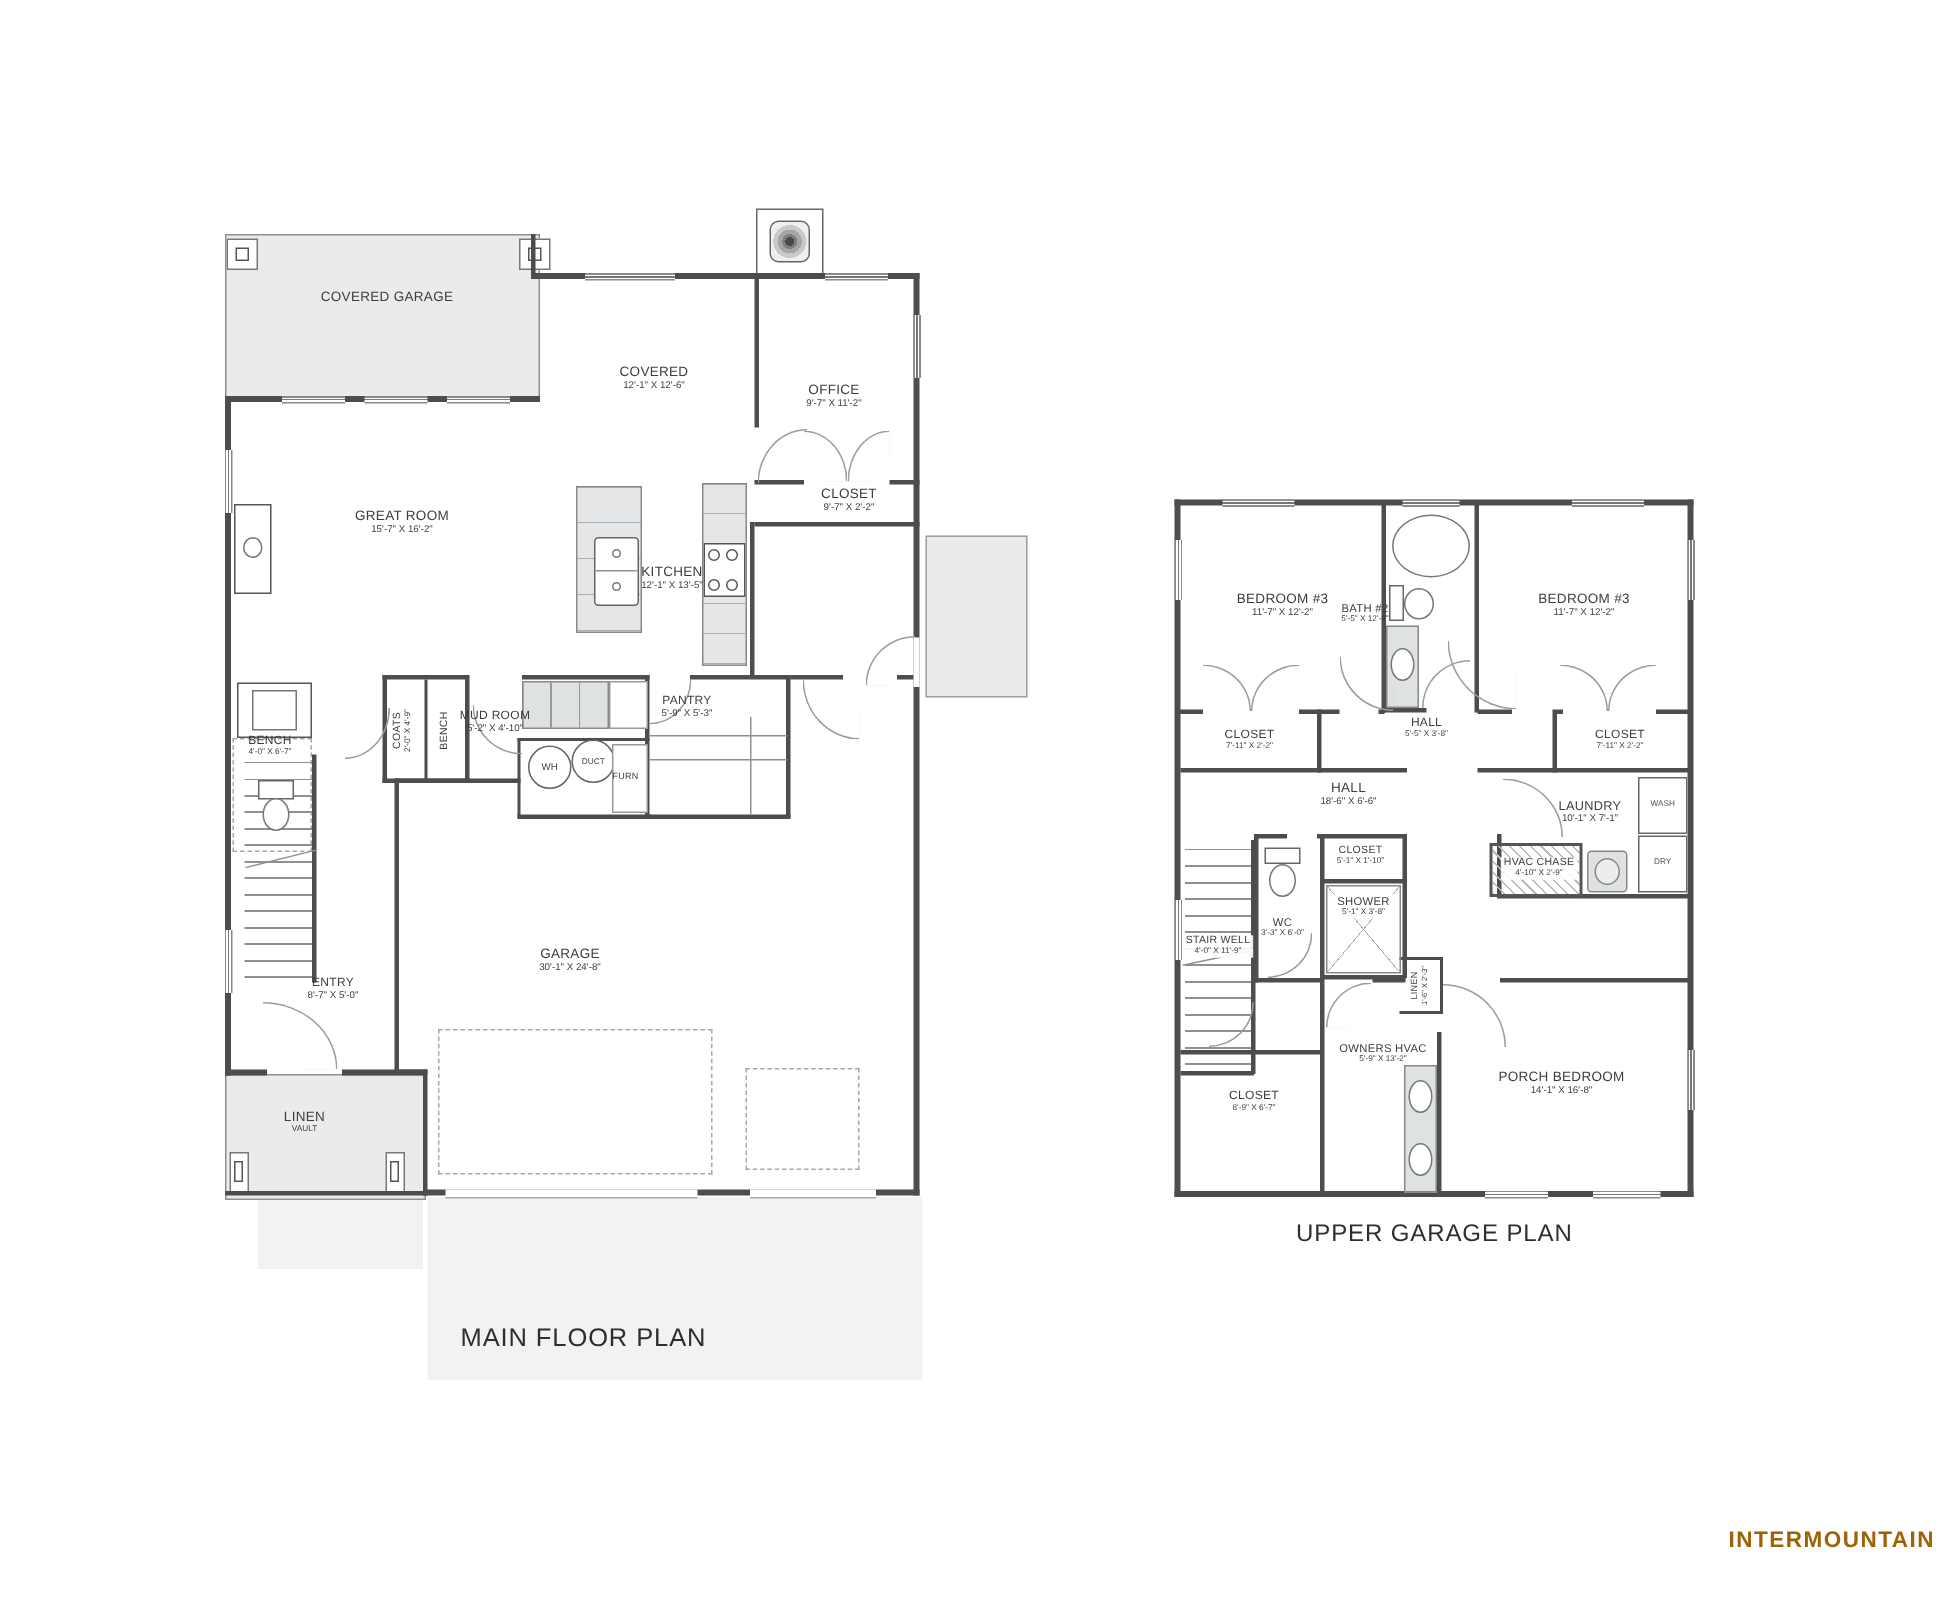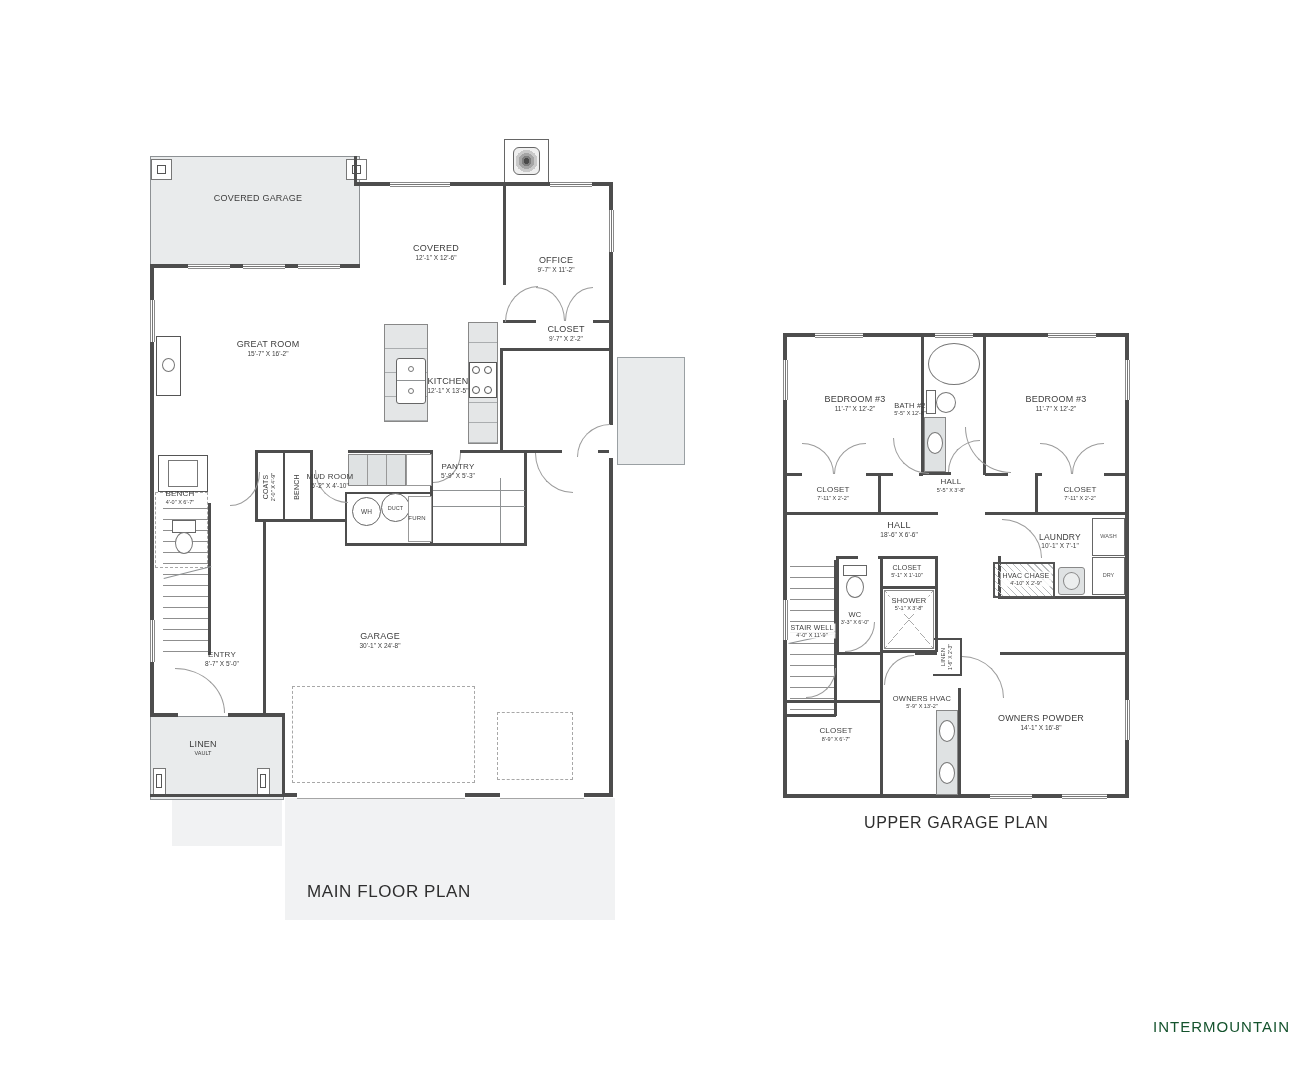--- a/index.html
+++ b/index.html
@@ -24,21 +24,21 @@
   .tread{position:absolute;background:repeating-linear-gradient(to bottom,#8f8f8f 0 1px,transparent 1px 11px)}
   .hatch{position:absolute;background:repeating-linear-gradient(45deg,#b9bcbe 0 1px,transparent 1px 5px);border:2px solid #555;box-sizing:border-box}
   .circ{position:absolute;border:1px solid #666;border-radius:50%;background:#fff;display:flex;align-items:center;justify-content:center;font-size:6.5px;color:#444}
   .ell{position:absolute;border:1px solid #777;border-radius:50%;background:#fff;box-sizing:border-box}
   .rl{position:absolute;transform:translate(-50%,-50%);text-align:center;white-space:nowrap;line-height:1.2;color:#3d3d3d;z-index:5}
   .rl.v{transform:translate(-50%,-50%) rotate(-90deg)}
   .rn{font-size:9px;letter-spacing:.2px}
   .rd{font-size:6.5px}
   .bgw{background:rgba(255,255,255,.9);padding:0 2px}
   .title{position:absolute;font-size:17px;letter-spacing:.6px;color:#2e2e2e;z-index:6}
-  .wm{position:absolute;font-size:15px;font-weight:normal;letter-spacing:1px;color:#14532d;z-index:6}
+  .wm{position:absolute;font-size:15px;font-weight:bold;letter-spacing:1px;color:#a16207;z-index:6}
   .small{font-size:5.5px;color:#555;position:absolute;text-align:center;z-index:5}
 </style>
 </head>
 <body>
 
 <div id="page">
 
   <div>
 
     <div class="gf" style="left:150px;top:156px;width:208px;height:110px"></div>
@@ -379,21 +379,21 @@
       </div>
     <div class="rl" style="left:922px;top:702px">
         <div class="rn" style="font-size:7.5px">OWNERS HVAC</div>
         <div class="rd" style="font-size:5.5px">5'-9" X 13'-2"</div>
       </div>
     <div class="rl" style="left:836px;top:734px">
         <div class="rn" style="font-size:8px">CLOSET</div>
         <div class="rd" style="font-size:5.5px">8'-9" X 6'-7"</div>
       </div>
     <div class="rl" style="left:1041px;top:722px">
-        <div class="rn">OWNERS POWDER</div>
+        <div class="rn">PORCH BEDROOM</div>
         <div class="rd">14'-1" X 16'-8"</div>
       </div>
 
     <div class="title" style="left:864px;top:814px;font-size:16px">UPPER GARAGE PLAN</div>
   </div>
 
   <div class="wm" style="right:5px;top:1018px">INTERMOUNTAIN</div>
 </div>
 
 </body></html>

